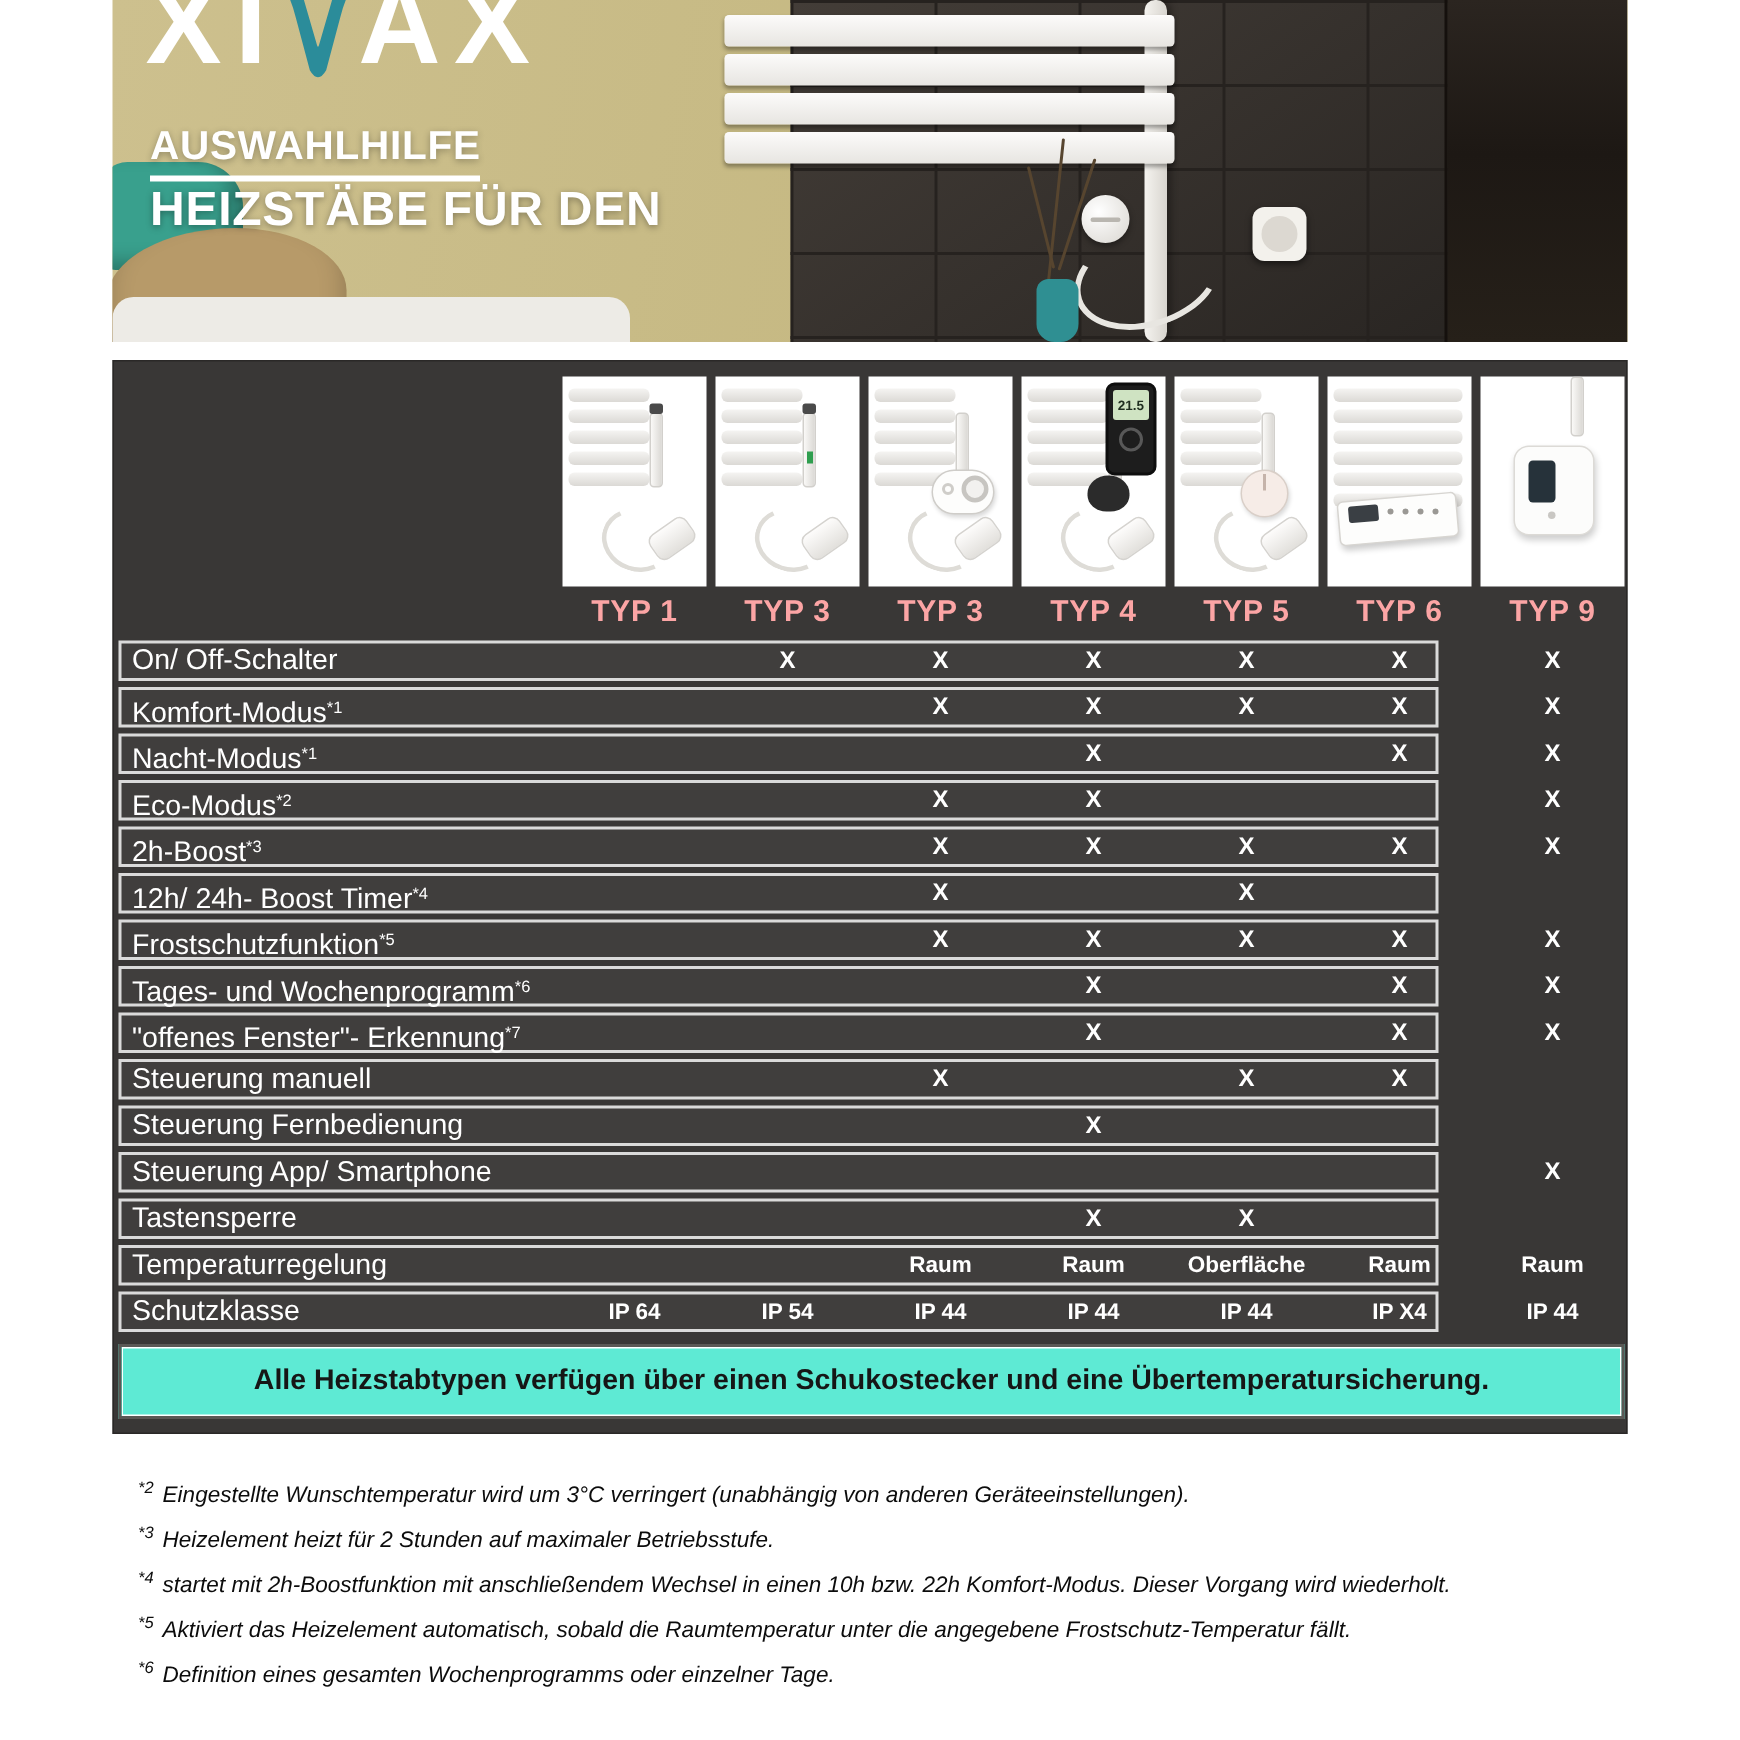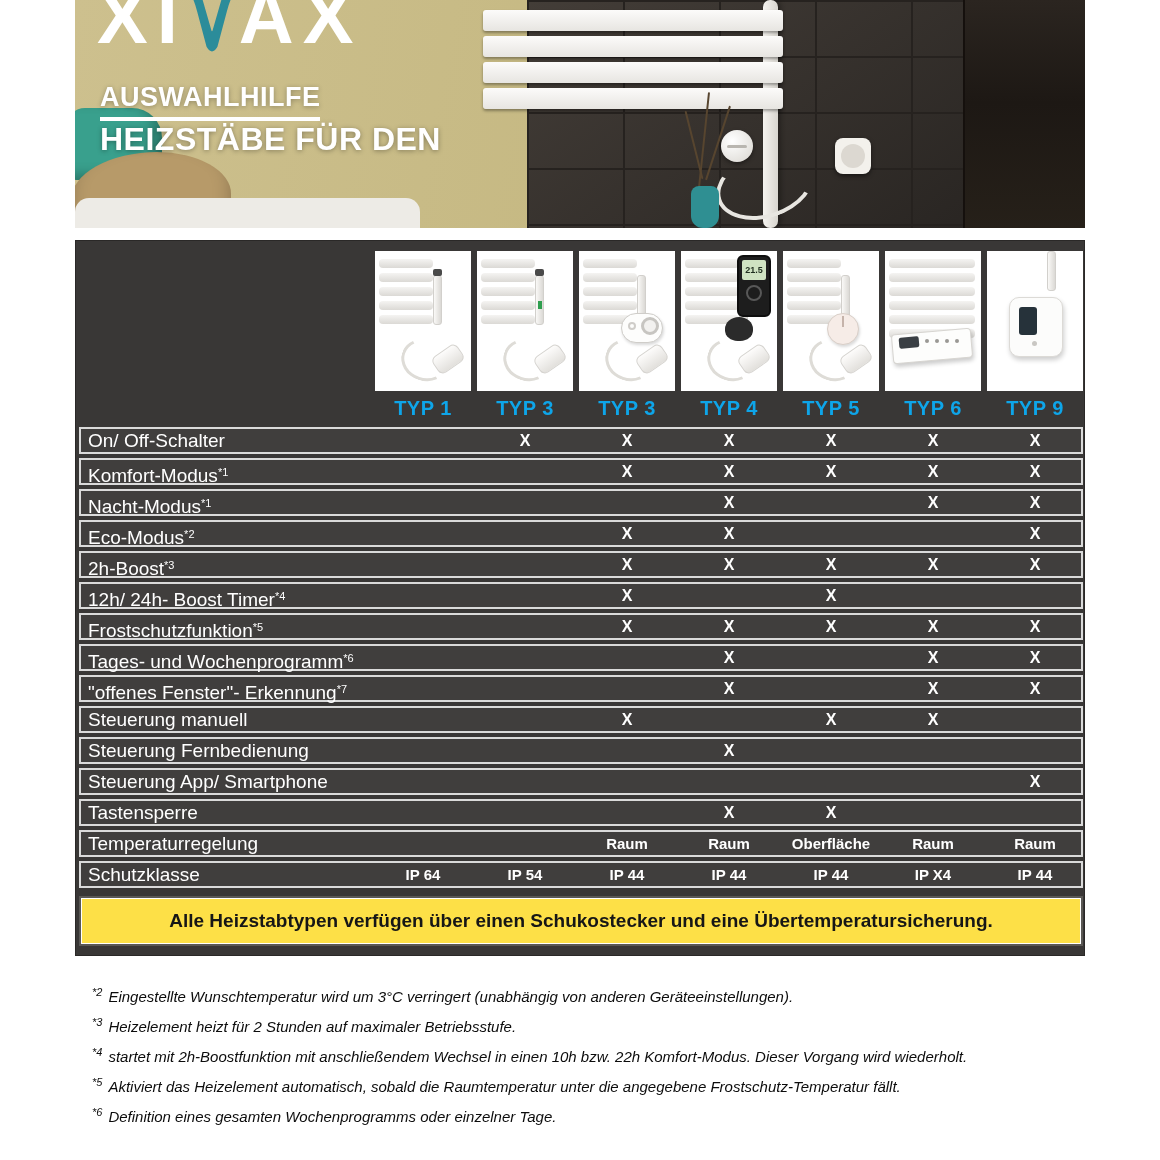--- a/index.html
+++ b/index.html
@@ -75,32 +75,32 @@
   .dialmark{ position:absolute; left:59px; top:65px; width:2px; height:11px; background:#c5b3aa; }
   .panelctl{ position:absolute; left:7px; top:80px; width:80px; height:30px; background:#fdfdfc; border:1px solid #d7d5d1;
              border-radius:4px; transform:rotate(-5deg); box-shadow:1px 3px 4px rgba(0,0,0,.2); }
   .pdisp   { position:absolute; left:14px; top:86px; width:20px; height:11px; background:#3a3f44; border-radius:2px; transform:rotate(-5deg); }
   .pdot    { position:absolute; width:4px; height:4px; border-radius:50%; background:#9a9894; }
   .boxctl  { position:absolute; left:22px; top:46px; width:54px; height:60px; background:#fcfcfb; border:1px solid #dcdad6;
              border-radius:10px; box-shadow:1px 3px 5px rgba(0,0,0,.2); }
   .bscreen { position:absolute; left:32px; top:56px; width:18px; height:28px; background:#26323a; border-radius:3px; }
   .bdot    { position:absolute; left:45px; top:90px; width:5px; height:5px; background:#c9c7c3; border-radius:50%; }
 
-  .typ-label { position:absolute; top:152px; width:102px; height:30px; color:#0ea5e9; font-size:20px; font-weight:800;
+  .typ-label { position:absolute; top:152px; width:102px; height:30px; color:#fca5a5; font-size:20px; font-weight:800;
                text-align:center; line-height:30px; letter-spacing:.5px; }
 
-  #rows { position:absolute; left:3px; top:186px; width:1004px; }
+  #rows { position:absolute; left:3px; top:186px; width:880px; }
   .frow { position:relative; height:27px; margin-bottom:4px; background:#403e3d; border:2px solid #dadada; }
   .frow .flabel { position:absolute; left:7px; top:0; height:23px; line-height:23px; color:#fff; font-size:19px; white-space:nowrap; }
   .flabel sup { font-size:11px; position:relative; top:1px; }
   .fcell { position:absolute; top:0; height:23px; width:102px; text-align:center; line-height:23px; color:#fff; }
   .fcell.x { font-size:16px; font-weight:800; }
   .fcell.val { font-size:15px; font-weight:700; }
 
-  #yellow-banner { position:absolute; left:3px; top:655px; width:1004px; height:50px; background:#fde047;
+  #yellow-banner { position:absolute; left:3px; top:655px; width:1004px; height:50px; background:#5eead4;
                    border:2px solid #5a5855; box-shadow:inset 0 0 0 1px #fff; }
   #yellow-banner span { display:block; text-align:center; font-size:19px; font-weight:700; color:#161616; line-height:45px; }
 
   
   #footnotes { position:absolute; left:92px; top:983px; width:960px; font-style:italic; color:#0c0c0c; }
   .fn { font-size:15px; line-height:18px; margin-bottom:7px; }
   .fn sup { font-size:11px; margin-right:6px; font-style:italic; }
 </style>
 </head>
 <body>

